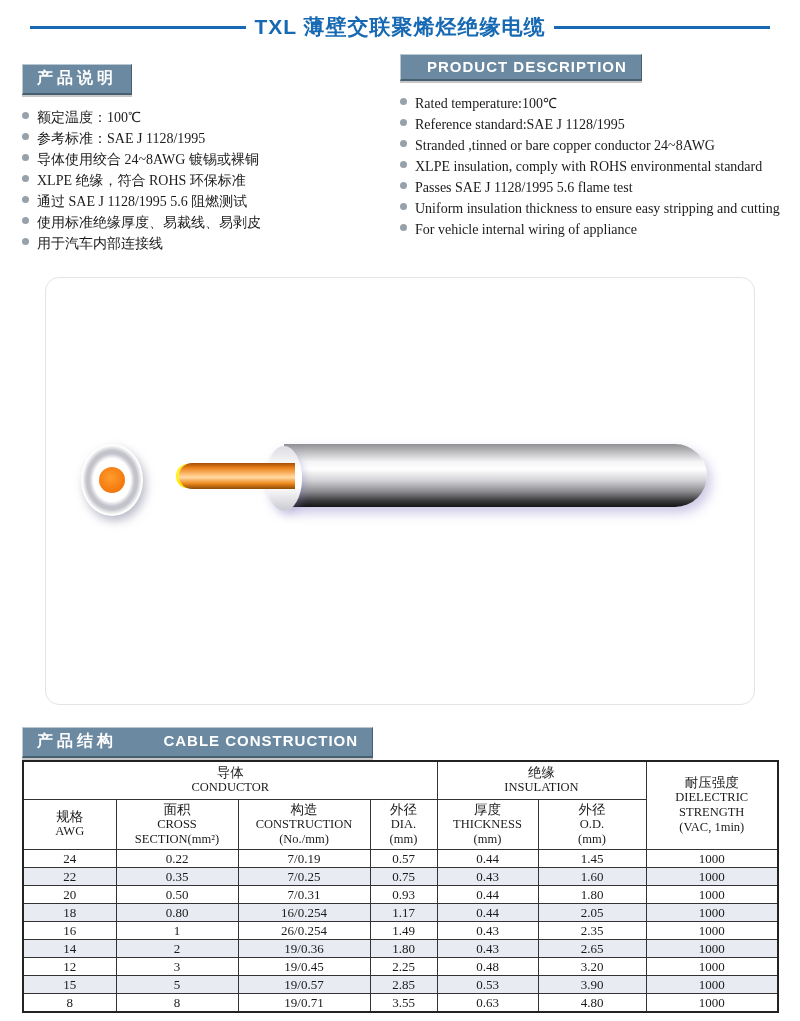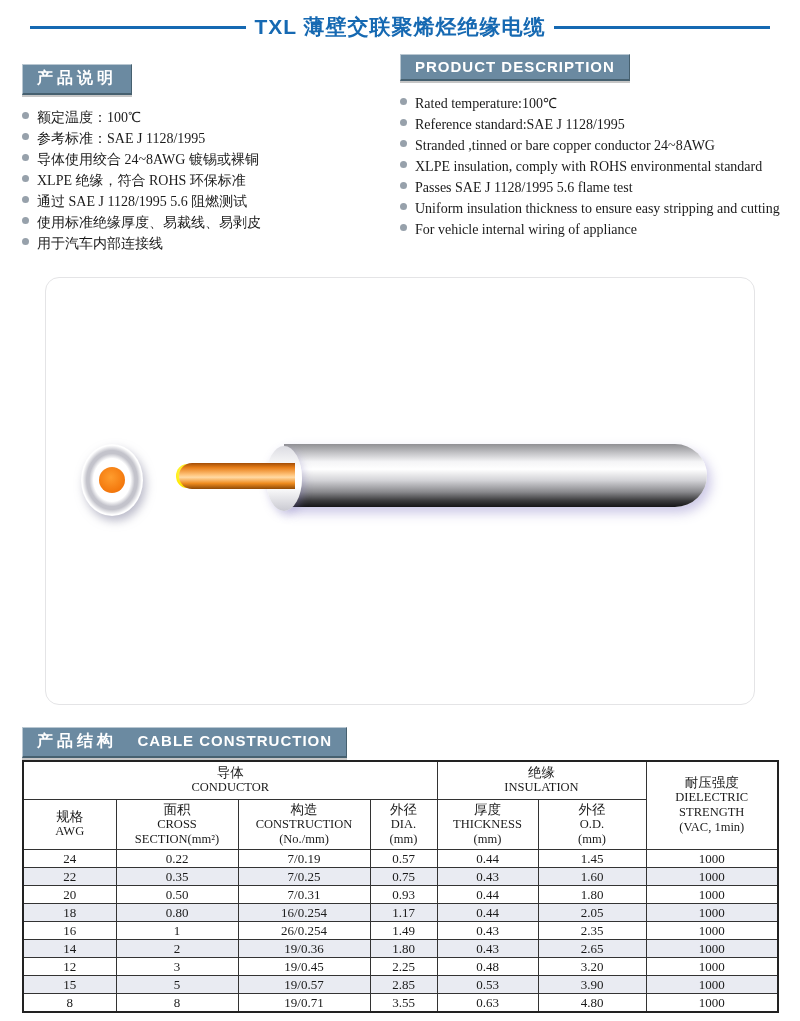--- a/index.html
+++ b/index.html
@@ -26,21 +26,21 @@
   
   .banner{
     display:inline-block;background:var(--banner);color:#fff;
     font-family:"Liberation Sans",sans-serif;font-weight:bold;
     padding:3px 14px 4px 14px;
     border-top:1px solid #b9c7d1;border-left:1px solid #b9c7d1;
     border-bottom:2px solid #46606f;border-right:1px solid #46606f;
     box-shadow:0 2px 0 0 #c6c6c6;
   }
   .banner-zh{font-size:16px;letter-spacing:4px;}
-  .banner-en{font-size:15px;letter-spacing:1px;}
+  .banner-en{font-size:15px;letter-spacing:1px;padding-left:26px;}
   
   .desc-zh{position:absolute;left:22px;top:54px;width:372px;margin-top:10px;}
   .desc-en{position:absolute;left:400px;top:54px;width:396px;}
   ul.bullets{list-style:none;margin:12px 0 0 0;padding:0;}
   ul.bullets li{
     display:flex;align-items:center;
     font-size:14px;line-height:21px;white-space:nowrap;
   }
   .dot{
     flex:0 0 auto;width:7px;height:7px;border-radius:50%;

